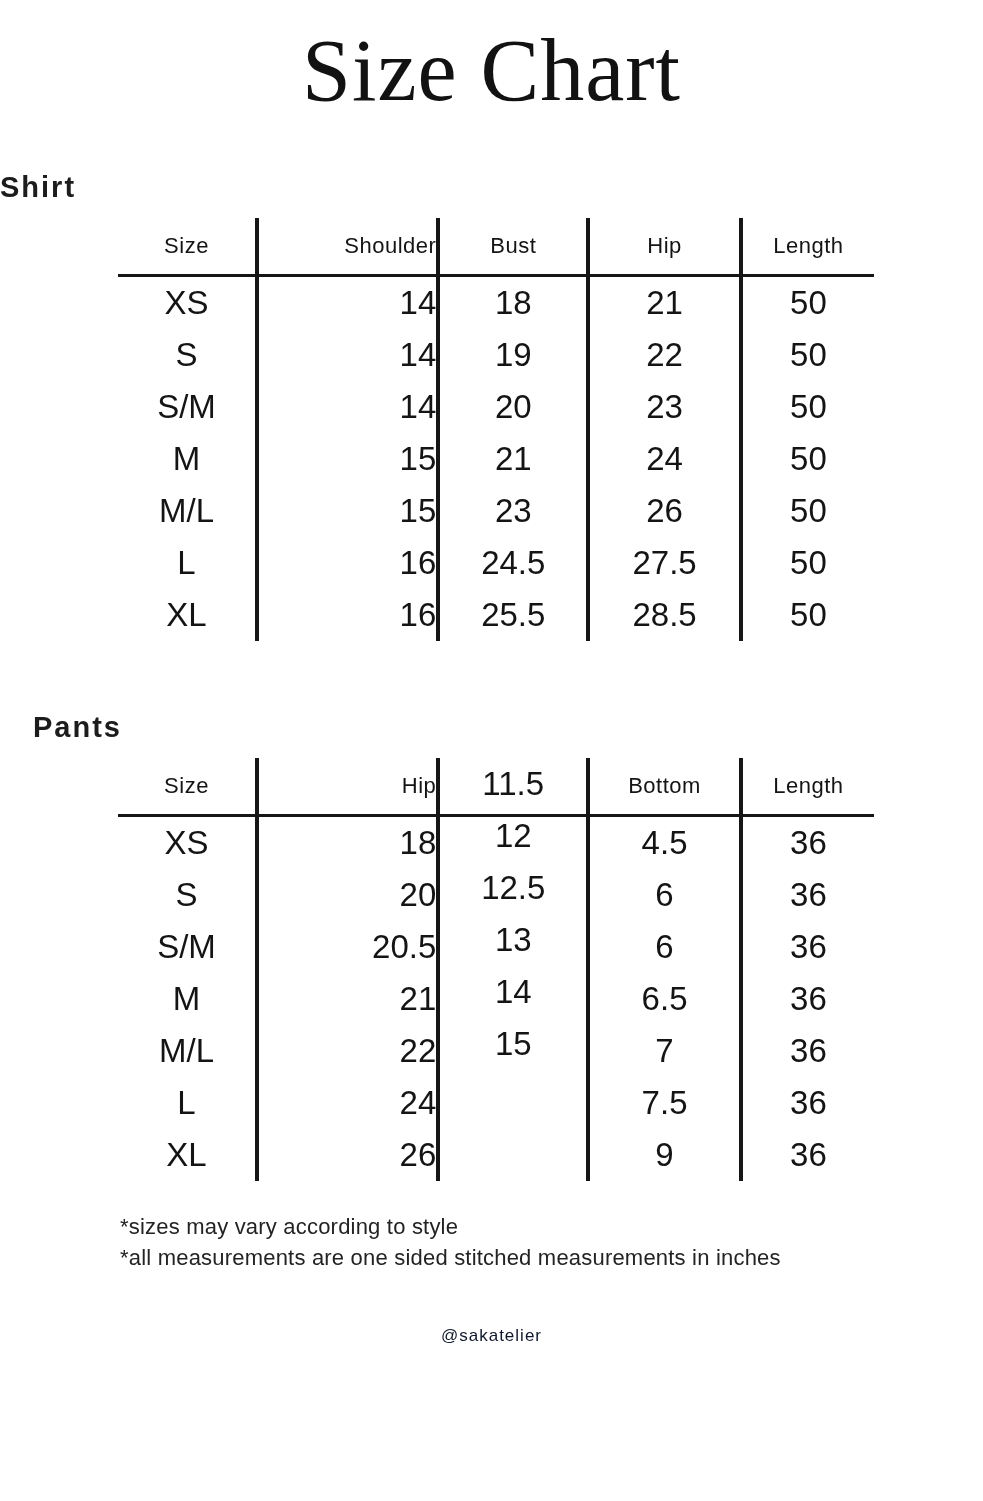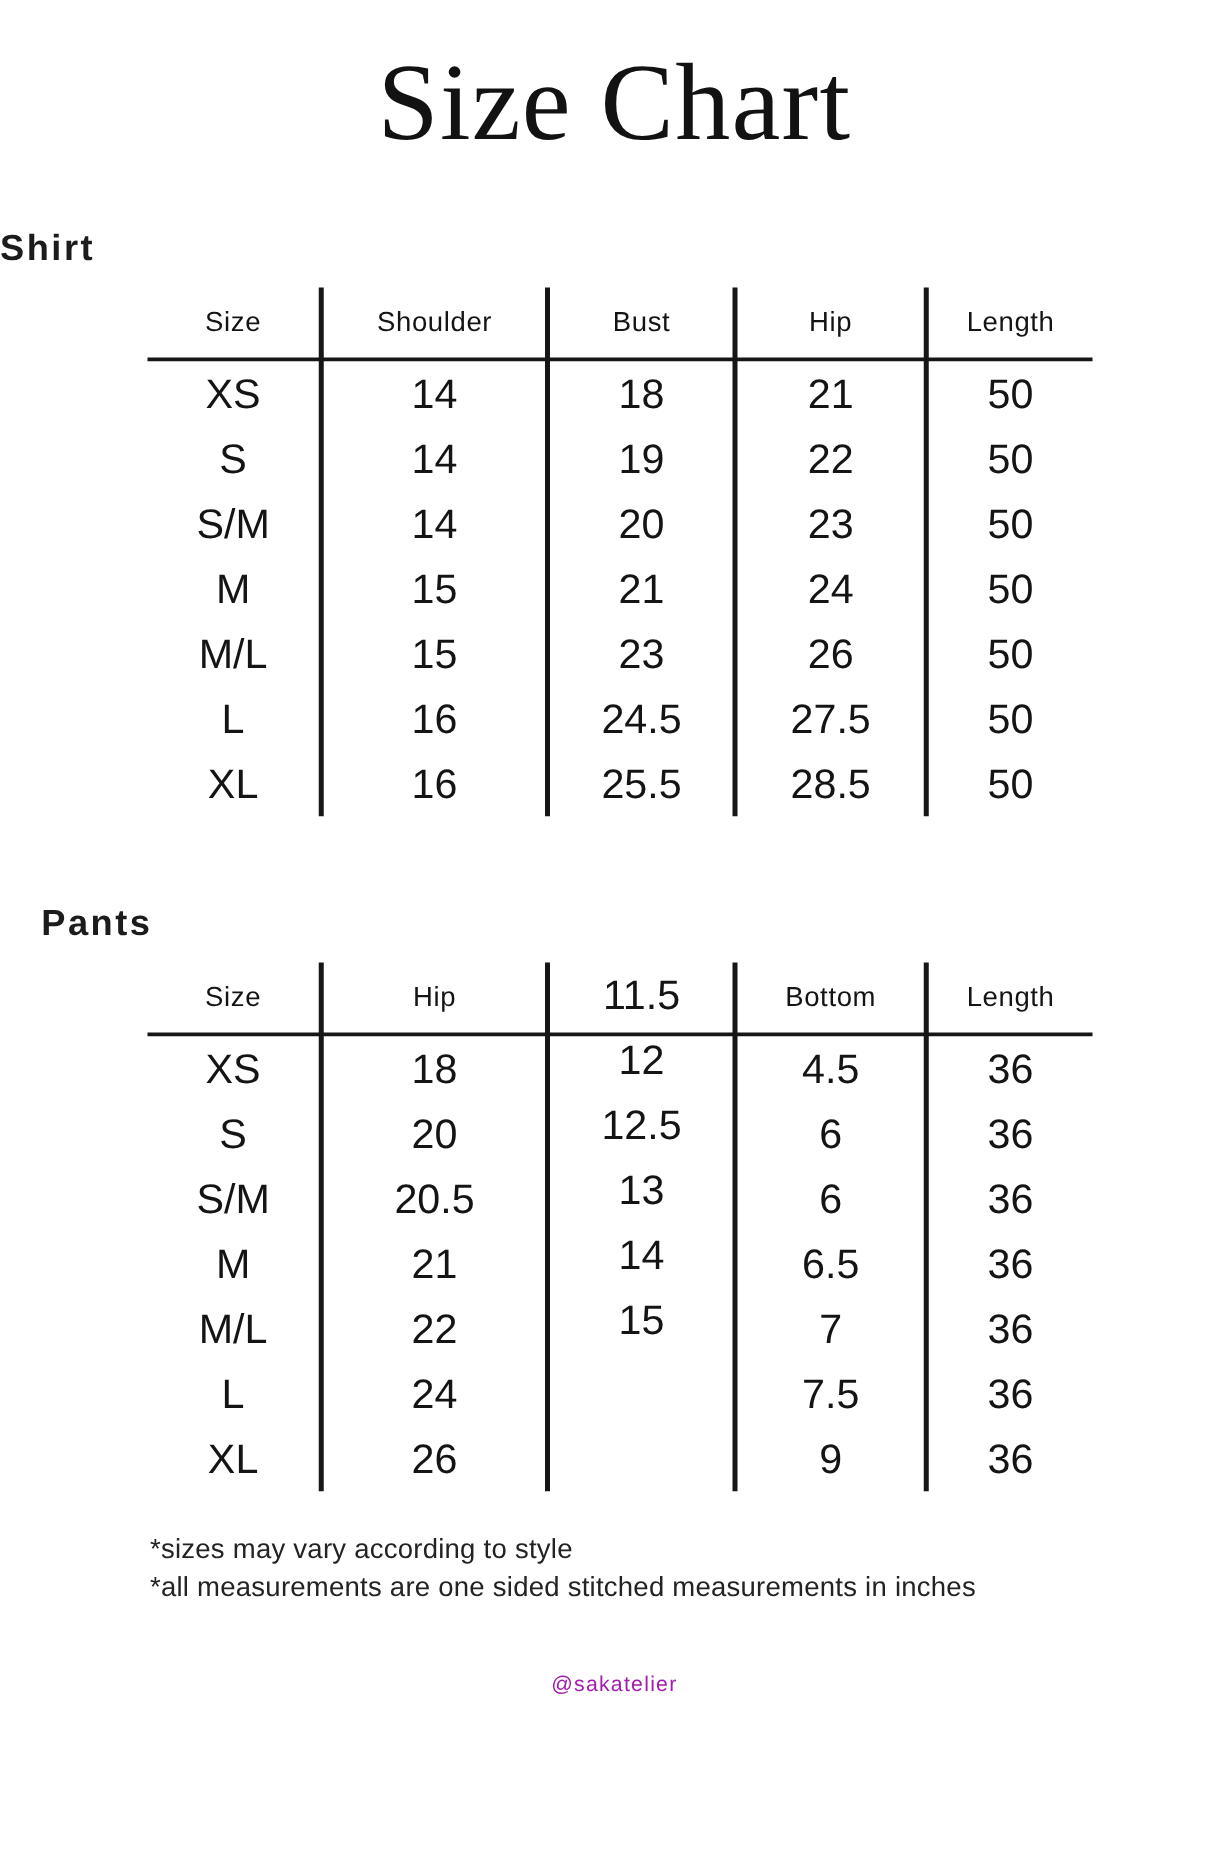--- a/index.html
+++ b/index.html
@@ -9,21 +9,21 @@
   .page {
     position: relative;
     width: 983px;
     height: 1501px;
     margin: 0 auto;
     background: #ffffff;
     overflow: hidden;
   }
 
   .page-title {
-    padding-top: 32px;
+    padding-top: 20px;
     text-align: center;
     font-family: "Liberation Serif", "DejaVu Serif", serif;
     font-weight: 400;
     font-size: 88px;
     line-height: 1.15;
     letter-spacing: 1px;
     color: #121212;
   }
 
   .section-title {
@@ -41,21 +41,21 @@
     display: flex;
     width: 756px;
     margin: 14px 0 0 118px;
   }
   .size-table .col {
     display: flex;
     flex-direction: column;
   }
   .size-table .col + .col { border-left: 4px solid #161616; }
   .size-table .col:nth-child(1) { width: 139px; }
-  .size-table .col:nth-child(2) { width: 184px; }
+  .size-table .col:nth-child(2) { width: 184px; align-items: flex-end; }
   .size-table .col:nth-child(3) { width: 152px; }
   .size-table .col:nth-child(4) { width: 155px; }
   .size-table .col:nth-child(5) { width: 137px; }
 
   .size-table .th {
     height: 56px;
     margin-bottom: 3px;
     display: flex;
     align-items: center;
     justify-content: center;
@@ -91,21 +91,21 @@
     line-height: 1.42;
     color: #232323;
     letter-spacing: 0.2px;
   }
 
   .handle {
     margin-top: 52px;
     text-align: center;
     font-size: 17px;
     letter-spacing: 1px;
-    color: #a21caf;
+    color: #0f172a;
   }
 </style>
 </head>
 <body>
 
 <div class="page">
 
   <h1 class="page-title">Size Chart</h1>
 
   <section>

